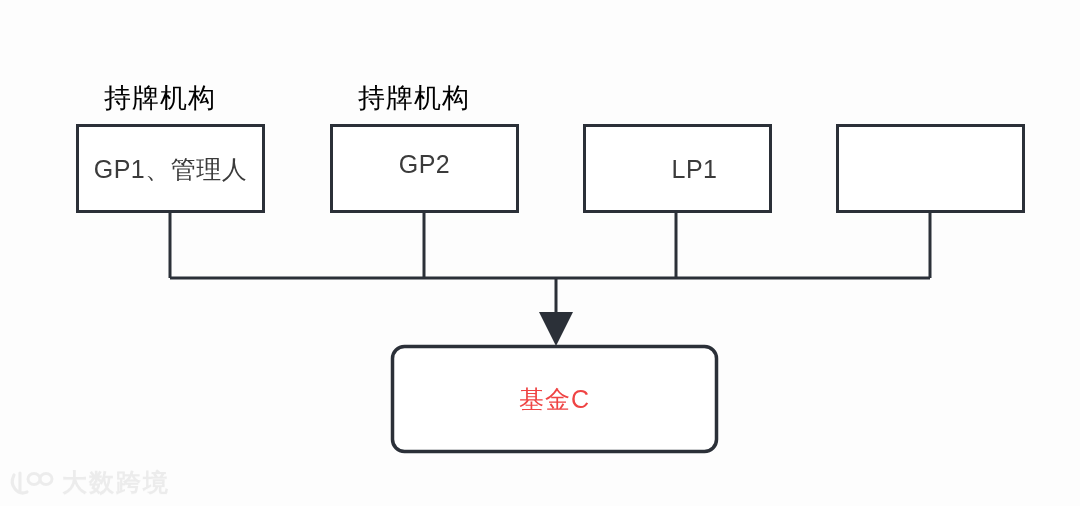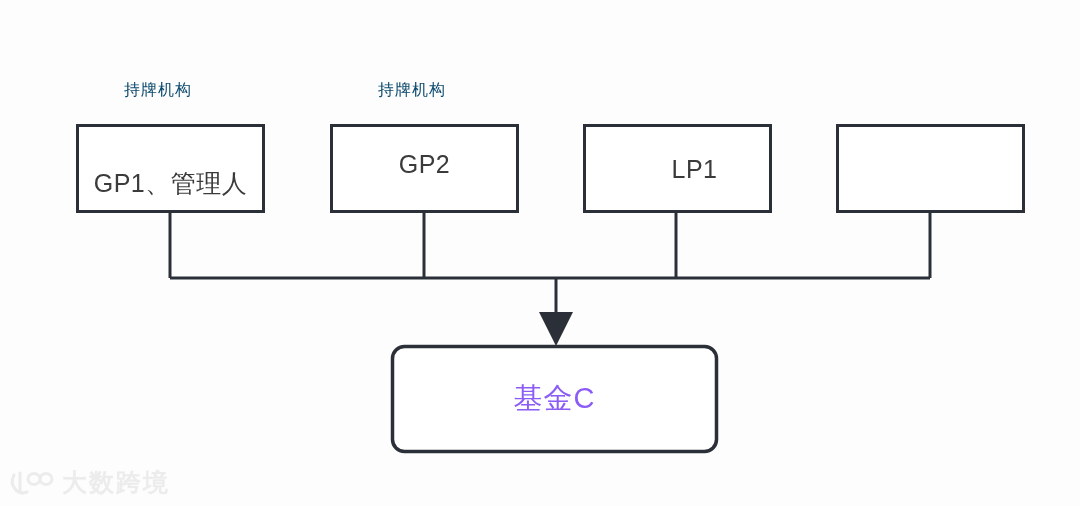--- a/index.html
+++ b/index.html
@@ -33,33 +33,32 @@
     color: #3b3b3b;
     font-size: 25px;
     line-height: 1.28;
     letter-spacing: 0.5px;
     box-sizing: border-box;
     padding: 0 10px;
     pointer-events: none;
   }
   .cap-label {
     position: absolute;
-    color: #0c4a6e;
-    font-size: 16px;
+    color: #000000;
+    font-size: 27px;
     letter-spacing: 1px;
     white-space: nowrap;
-    margin-left: 20px;
   }
   .fund-label {
     position: absolute;
     display: flex;
     align-items: center;
     justify-content: center;
-    color: #8b5cf6;
-    font-size: 29px;
+    color: #ef4444;
+    font-size: 25px;
     letter-spacing: 1px;
     box-sizing: border-box;
   }
   #watermark {
     position: absolute;
     left: 8px;
     top: 466px;
     display: flex;
     align-items: center;
     gap: 8px;
@@ -95,21 +94,21 @@
 
     <path d="M 556 278 L 556 320" fill="none" stroke="#2b3038" stroke-width="3"></path>
     <polygon points="556,346 539,312 573,312" fill="#2b3038"></polygon>
 
     <rect x="392.5" y="346.5" width="324" height="105" rx="12" ry="12" fill="#ffffff" stroke="#2b3038" stroke-width="3.5"></rect>
   </svg>
 
   <div class="cap-label" style="left:104px; top:80px;">持牌机构</div>
   <div class="cap-label" style="left:358px; top:80px;">持牌机构</div>
 
-  <div class="node-label" style="left:76px; top:124px; width:189px; height:89px;margin-top:14px;">GP1、管理人</div>
+  <div class="node-label" style="left:76px; top:124px; width:189px; height:89px;">GP1、管理人</div>
   <div class="node-label" style="left:330px; top:124px; width:189px; height:79px;">GP2</div>
   <div class="node-label" style="left:583px; top:124px; width:189px; height:89px;padding-left:44px;">LP1</div>
 
   <div class="fund-label" style="left:391px; top:345px; width:327px; height:108px;">基金C</div>
 
   <div id="watermark">
     <svg width="46" height="30" viewBox="0 0 46 30">
       <path d="M6 7 q-4 8 1 14 q5 6 12 3" fill="none" stroke="#ececec" stroke-width="3.2" stroke-linecap="round"></path>
       <path d="M12 5 L12 23" fill="none" stroke="#ececec" stroke-width="3.2" stroke-linecap="round"></path>
       <ellipse cx="26" cy="11" rx="6" ry="5.5" fill="none" stroke="#ececec" stroke-width="3"></ellipse>

